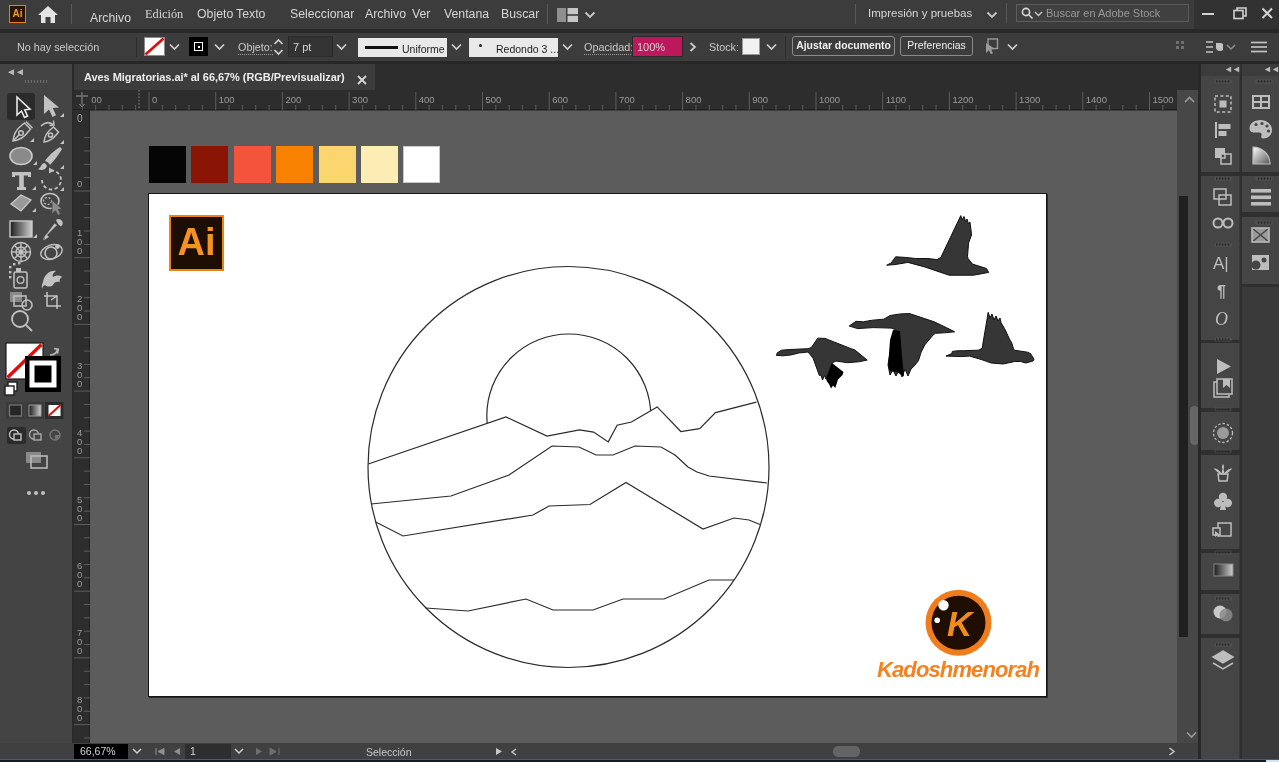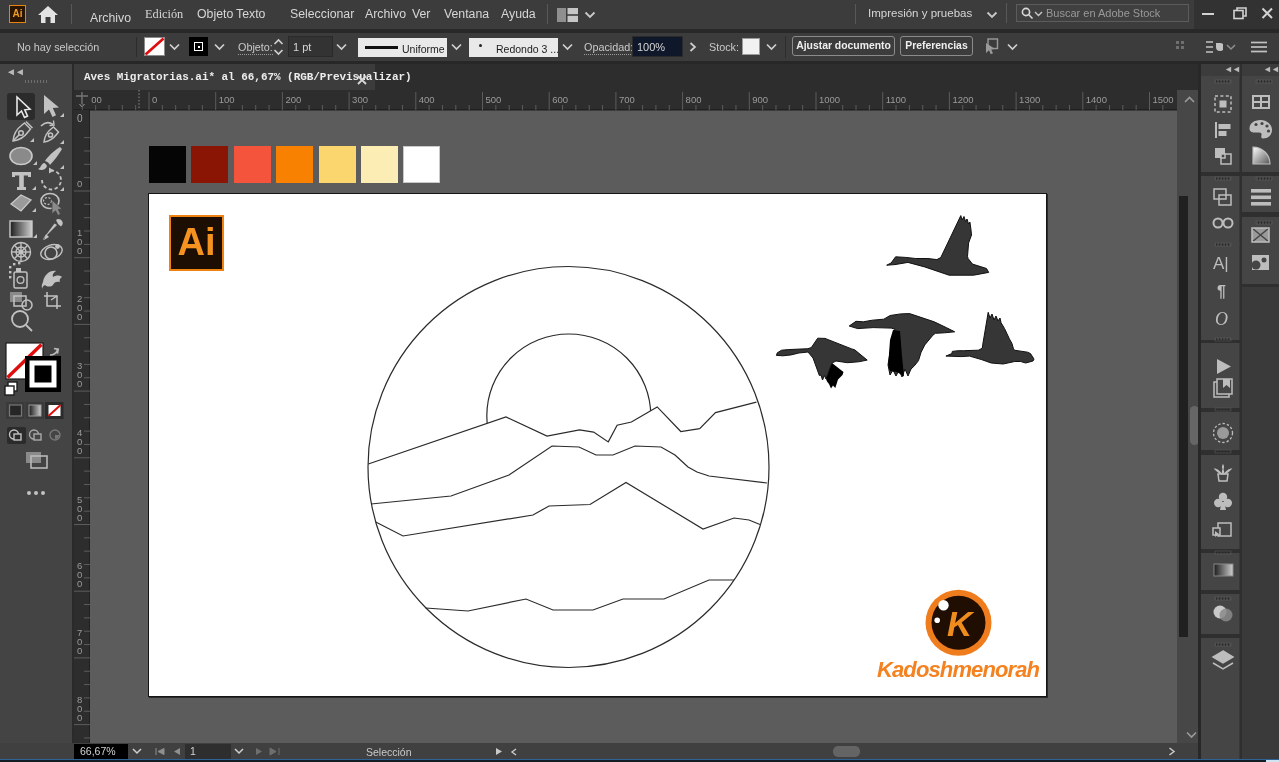--- a/index.html
+++ b/index.html
@@ -21,21 +21,21 @@
   </svg>
   <div class="abs" style="left:71px;top:4px;width:1px;height:20px;background:#585858;"></div>
   <div class="abs bar-text" style="left:90px;top:11px;">Archivo</div>
   <div class="abs bar-text" style="left:145px;top:7px;font-family:Liberation Serif, serif;">Edición</div>
   <div class="abs bar-text" style="left:197px;top:7px;">Objeto</div>
   <div class="abs bar-text" style="left:236px;top:7px;">Texto</div>
   <div class="abs bar-text" style="left:290px;top:7px;">Seleccionar</div>
   <div class="abs bar-text" style="left:365px;top:7px;">Archivo</div>
   <div class="abs bar-text" style="left:412px;top:7px;">Ver</div>
   <div class="abs bar-text" style="left:444px;top:7px;">Ventana</div>
-  <div class="abs bar-text" style="left:501px;top:7px;">Ayuda</div>
+  <div class="abs bar-text" style="left:501px;top:7px;">Buscar</div>
   <div class="abs" style="left:547px;top:4px;width:1px;height:20px;background:#585858;"></div>
 
   <svg class="abs" style="left:557px;top:8px;" width="21" height="14" viewBox="0 0 21 14">
     <rect x="0" y="0" width="9" height="14" fill="#8f8f8f"></rect>
     <rect x="10.5" y="0" width="10.5" height="6.2" fill="#c6c6c6"></rect>
     <rect x="10.5" y="7.8" width="10.5" height="6.2" fill="#c6c6c6"></rect>
   </svg>
   <svg class="abs" style="left:584px;top:11px;" width="12" height="8" viewBox="0 0 12 8">
       <path d="M1.5 1.5 L6 6 L10.5 1.5" stroke="#c9c9c9" stroke-width="1.8" fill="none"></path>
     </svg>
@@ -84,51 +84,51 @@
   <div class="abs" style="left:197.5px;top:45.5px;width:2.5px;height:2.5px;background:#fff;"></div>
   <svg class="abs" style="left:214px;top:43px;" width="11" height="8" viewBox="0 0 11 8">
       <path d="M1 1.5 L5.5 6 L10 1.5" stroke="#cfcfcf" stroke-width="1.7" fill="none"></path>
     </svg>
   <div class="abs" style="left:238px;top:41px;color:#c9c9c9;font-size:10.8px;border-bottom:1px dotted #9a9a9a;padding-bottom:1px;">Objeto:</div>
 
   <svg class="abs" style="left:272px;top:38px;" width="13" height="18" viewBox="0 0 13 18">
     <path d="M2.5 6 L6.5 2 L10.5 6" stroke="#cfcfcf" stroke-width="1.7" fill="none"></path>
     <path d="M2.5 12 L6.5 16 L10.5 12" stroke="#cfcfcf" stroke-width="1.7" fill="none"></path>
   </svg>
-  <div class="abs" style="left:288px;top:36px;width:45px;height:21px;background:#333;border:1px solid #2a2a2a;color:#d6d6d6;font-size:11px;line-height:20px;padding-left:4px;">1 pt</div>
+  <div class="abs" style="left:288px;top:36px;width:45px;height:21px;background:#333;border:1px solid #2a2a2a;color:#d6d6d6;font-size:11px;line-height:20px;padding-left:4px;">7 pt</div>
   <svg class="abs" style="left:336px;top:43px;" width="11" height="8" viewBox="0 0 11 8">
       <path d="M1 1.5 L5.5 6 L10 1.5" stroke="#cfcfcf" stroke-width="1.7" fill="none"></path>
     </svg>
 
   <div class="abs" style="left:358px;top:38px;width:89px;height:19px;background:#e9e9e9;"></div>
   <div class="abs" style="left:365px;top:45.5px;width:33px;height:3.5px;background:#111;"></div>
   <div class="abs" style="left:402px;top:43px;color:#1c1c1c;font-size:10.5px;">Uniforme</div>
   <svg class="abs" style="left:451px;top:43px;" width="11" height="8" viewBox="0 0 11 8">
       <path d="M1 1.5 L5.5 6 L10 1.5" stroke="#cfcfcf" stroke-width="1.7" fill="none"></path>
     </svg>
 
   <div class="abs" style="left:469px;top:38px;width:89px;height:19px;background:#e9e9e9;"></div>
   <div class="abs" style="left:479px;top:44px;width:3px;height:3px;background:#222;border-radius:50%;"></div>
   <div class="abs" style="left:496px;top:43px;color:#1c1c1c;font-size:10.5px;">Redondo 3 ...</div>
   <svg class="abs" style="left:562px;top:43px;" width="11" height="8" viewBox="0 0 11 8">
       <path d="M1 1.5 L5.5 6 L10 1.5" stroke="#cfcfcf" stroke-width="1.7" fill="none"></path>
     </svg>
   <div class="abs" style="left:584px;top:41px;color:#c9c9c9;font-size:10.8px;border-bottom:1px dotted #9a9a9a;padding-bottom:1px;">Opacidad:</div>
-  <div class="abs" style="left:632px;top:36px;width:51px;height:21px;background:#0f172a;border:1px solid #2a2a2a;color:#d6d6d6;font-size:11px;line-height:20px;padding-left:4px;">100%</div>
+  <div class="abs" style="left:632px;top:36px;width:51px;height:21px;background:#be185d;border:1px solid #2a2a2a;color:#d6d6d6;font-size:11px;line-height:20px;padding-left:4px;">100%</div>
   <svg class="abs" style="left:689px;top:42px;" width="8" height="10" viewBox="0 0 8 10">
       <path d="M1.5 1 L6 5 L1.5 9" stroke="#cfcfcf" stroke-width="1.7" fill="none"></path>
     </svg>
   <div class="abs" style="left:709px;top:41px;color:#c9c9c9;font-size:10.8px;">Stock:</div>
   <div class="abs" style="left:742px;top:38px;width:18px;height:17px;background:#f1f1f1;border:1px solid #9a9a9a;"></div>
   <svg class="abs" style="left:766px;top:43px;" width="11" height="8" viewBox="0 0 11 8">
       <path d="M1 1.5 L5.5 6 L10 1.5" stroke="#cfcfcf" stroke-width="1.7" fill="none"></path>
     </svg>
   <div class="abs" style="left:785px;top:36px;width:1px;height:22px;background:#2c2c2c;"></div>
   <div class="abs" style="left:792px;top:36px;width:103px;height:20px;border:1px solid #8b8b8b;border-radius:3px;color:#efefef;font-size:10.4px;font-weight:bold;text-align:center;line-height:18px;white-space:nowrap;overflow:hidden;">Ajustar documento</div>
-  <div class="abs" style="left:900px;top:36px;width:73px;height:20px;border:1px solid #8b8b8b;border-radius:3px;color:#efefef;font-size:10.4px;font-weight:bold;text-align:center;line-height:18px;white-space:nowrap;overflow:hidden;">Preferencias</div>
+  <div class="abs" style="left:900px;top:36px;width:73px;height:20px;border:1px solid #8b8b8b;border-radius:3px;color:#efefef;font-size:10.4px;font-weight:normal;text-align:center;line-height:18px;white-space:nowrap;overflow:hidden;">Preferencias</div>
 
   <svg class="abs" style="left:982px;top:38px;" width="19" height="17" viewBox="0 0 19 17">
     <rect x="6" y="1" width="9.5" height="9.5" stroke="#9a9a9a" stroke-width="1.4" fill="none"></rect>
     <path d="M4 5 L4 15 L7 12.2 L8.8 16.2 L11 15.2 L9.2 11.4 L13 11 Z" fill="#9a9a9a"></path>
   </svg>
   <svg class="abs" style="left:1007px;top:43px;" width="11" height="8" viewBox="0 0 11 8">
       <path d="M1 1.5 L5.5 6 L10 1.5" stroke="#cfcfcf" stroke-width="1.7" fill="none"></path>
     </svg>
 
   <svg class="abs" style="left:1176px;top:41px;" width="14" height="12" viewBox="0 0 14 12">
@@ -152,21 +152,21 @@
     <g stroke="#c2c2c2" stroke-width="1.7">
         <line x1="0" y1="1.5" x2="16" y2="1.5"></line>
         <line x1="0" y1="6" x2="16" y2="6"></line>
         <line x1="0" y1="10.5" x2="16" y2="10.5"></line>
       </g>
   </svg>
 
   <div class="abs" style="left:0;top:61px;width:1279px;height:3px;background:#272727;"></div>
   <div class="abs" style="left:74px;top:64px;width:1124px;height:26px;background:#2d2d2d;"></div>
   <div class="abs" style="left:74px;top:64px;width:301px;height:26px;background:#3c3c3c;"></div>
-  <div class="abs" style="left:84px;top:71px;color:#ededed;font-size:11px;letter-spacing:-0.05px;font-weight:bold;font-family:Liberation Mono, monospace;">Aves Migratorias.ai* al 66,67% (RGB/Previsualizar)</div>
+  <div class="abs" style="left:84px;top:71px;color:#ededed;font-size:11px;letter-spacing:-0.05px;font-weight:bold;">Aves Migratorias.ai* al 66,67% (RGB/Previsualizar)</div>
   <svg class="abs" style="left:357px;top:75px;" width="10" height="10" viewBox="0 0 10 10">
       <path d="M1 1 L9 9 M9 1 L1 9" stroke="#d8d8d8" stroke-width="1.8"></path>
     </svg>
 
   <div class="abs" id="toolbar" style="left:0;top:64px;width:72px;height:680px;background:#444;"></div>
   <div class="abs" style="left:72px;top:64px;width:2px;height:680px;background:#2a2a2a;"></div>
   <div class="abs" style="left:6px;top:66px;color:#b9b9b9;font-size:10px;letter-spacing:-1px;">◄◄</div>
   <div class="abs" style="left:25px;top:80px;width:22px;height:3px;background:repeating-linear-gradient(90deg,#6e6e6e 0,#6e6e6e 1px,transparent 1px,transparent 3px);"></div>
   <svg class="abs" id="tools" style="left:0;top:90px;" width="72" height="420" viewBox="0 0 72 420">
 

